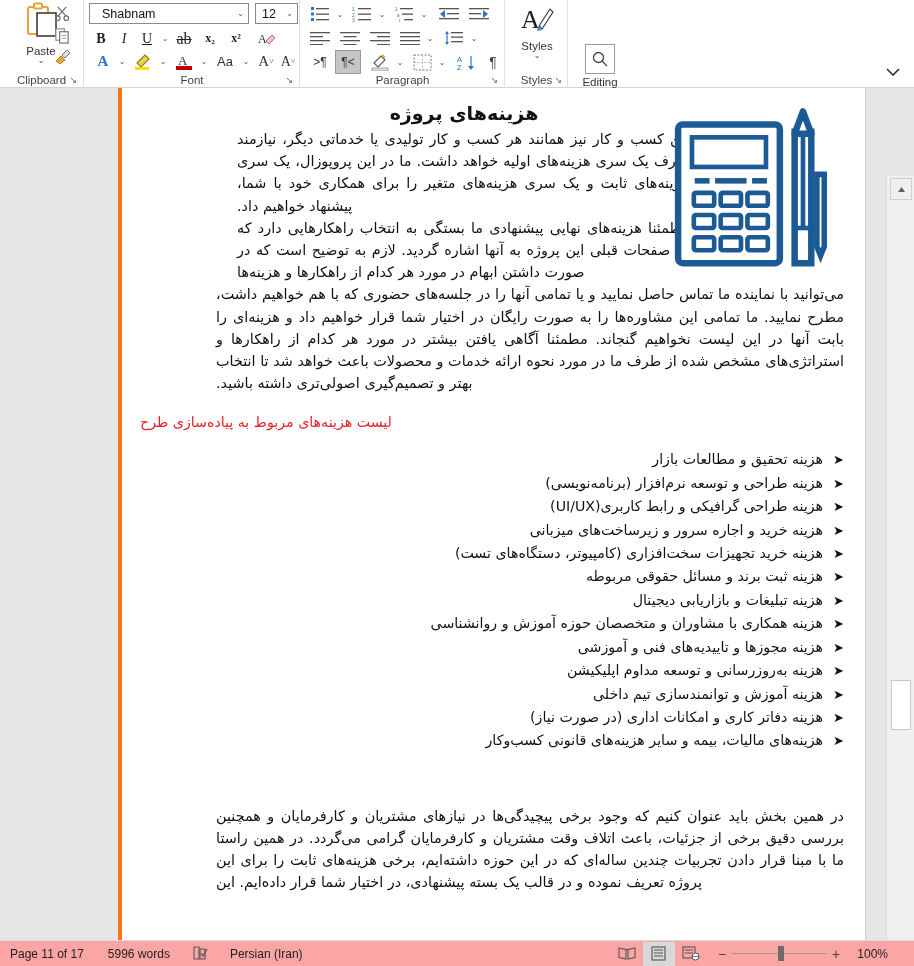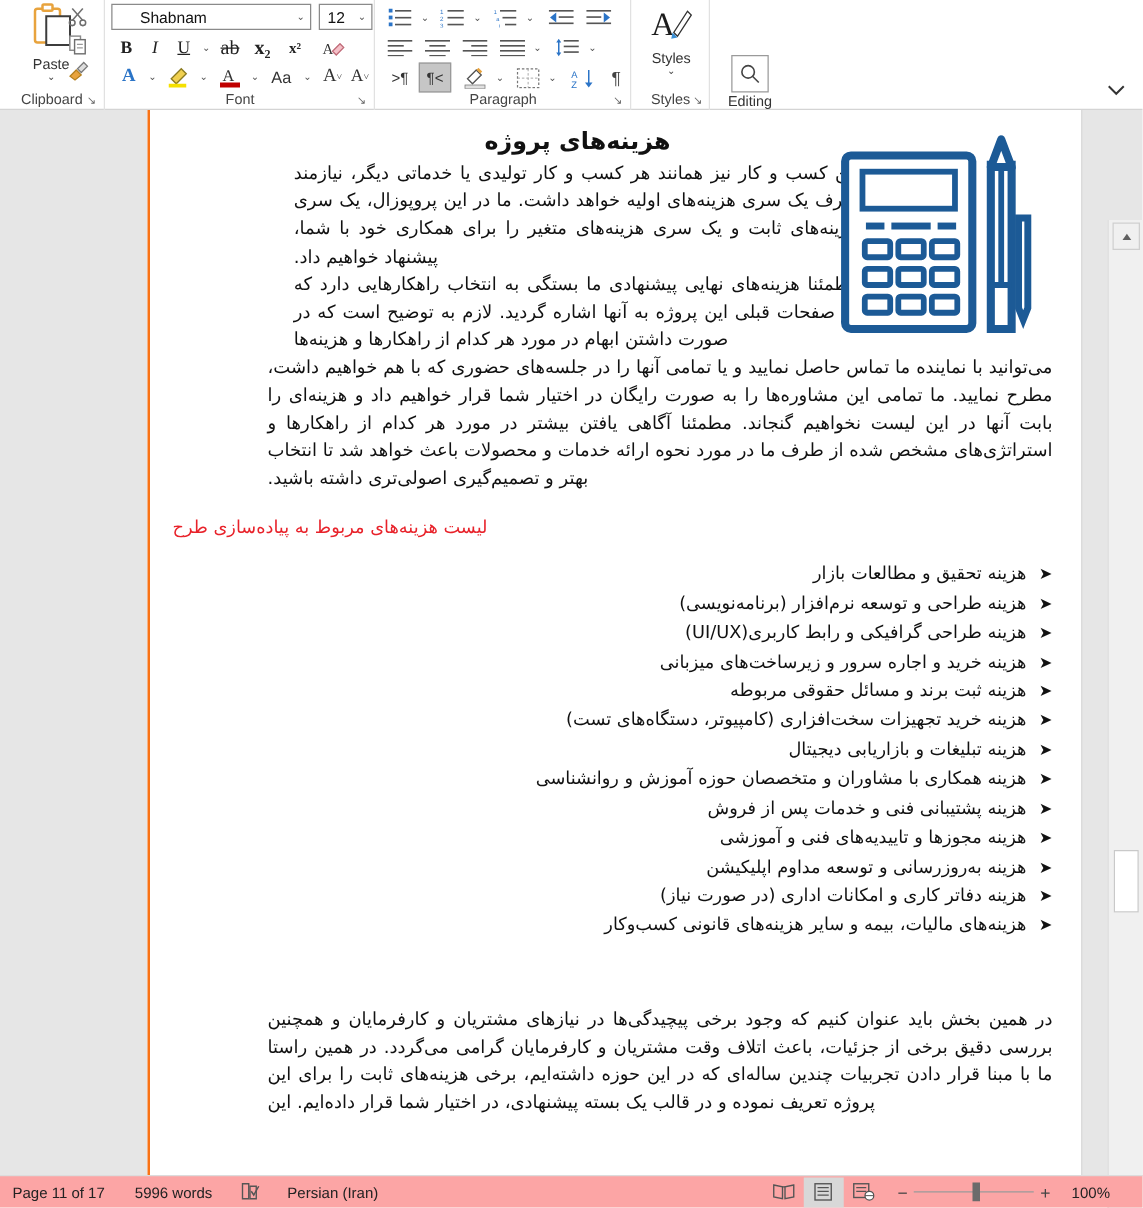--- a/index.html
+++ b/index.html
@@ -39,21 +39,21 @@
   .mini-btn {
     position: absolute; width: 24px; height: 22px; cursor: pointer;
     display: flex; align-items: center; justify-content: center;
   }
 
   
   .g-font { left: 85px; width: 215px; }
   .font-name-box {
     position: absolute; left: 4px; top: 3px; width: 160px; height: 21px;
     border: 1px solid #8a8a8a; background: #fff; font-size: 12.5px;
-    display: flex; align-items: center; padding-left: 22px; color: #111;
+    display: flex; align-items: center; padding-left: 12px; color: #111;
     cursor: text;
   }
   .font-name-box .cv { position: absolute; right: 4px; font-size: 8px; color: #555; }
   .font-size-box {
     position: absolute; left: 170px; top: 3px; width: 43px; height: 21px;
     border: 1px solid #8a8a8a; background: #fff; font-size: 12.5px;
     display: flex; align-items: center; padding-left: 6px; color: #111;
     cursor: text;
   }
   .font-size-box .cv { position: absolute; right: 4px; font-size: 8px; color: #555; }
@@ -95,21 +95,21 @@
     display: flex; align-items: center; justify-content: center; cursor: pointer;
   }
 
   
   .workspace {
     position: absolute; left: 0; top: 88px; width: 914px; height: 852px;
     background: #e6e6e6;
   }
   .page {
     position: absolute; left: 118px; top: 0; width: 748px; height: 852px;
-    background: #ffffff; border-left: 2px solid #f97316; border-right: 1px solid #d0d0d0;
+    background: #ffffff; border-left: 4px solid #f97316; border-right: 1px solid #d0d0d0;
   }
   .doc {
     position: absolute; left: 0; top: 0; width: 748px; height: 852px;
     direction: rtl; padding: 14px 26px 0 18px;
   }
 
   .doc-title {
     font-family: "DejaVu Sans", sans-serif;
     font-size: 19px; font-weight: bold; color: #111;
     text-align: center; margin-right: 0; margin-bottom: 4px;
@@ -232,21 +232,21 @@
     <div class="font-size-box">
       <span>12</span>
       <span class="cv">⌄</span>
     </div>
 
     <div class="fbtn" style="left:6px; top:27px; width:20px; font-weight:bold; font-family:'Liberation Serif',serif;">B</div>
     <div class="fbtn" style="left:30px; top:27px; width:18px; font-style:italic; font-family:'Liberation Serif',serif;">I</div>
     <div class="fbtn" style="left:52px; top:27px; width:20px; text-decoration:underline; font-family:'Liberation Serif',serif;">U</div>
     <div class="fbtn caret-sm" style="left:74px; top:27px; width:12px;">⌄</div>
     <div class="fbtn" style="left:88px; top:27px; width:22px; text-decoration:line-through; font-size:16px; font-family:'Liberation Serif',serif;">ab</div>
-    <div class="fbtn" style="left:114px; top:27px; width:22px; font-weight:bold; font-size:16px; font-family:'Liberation Serif',serif;">x₂</div>
+    <div class="fbtn" style="left:114px; top:27px; width:22px; font-weight:bold; font-size:12px; font-family:'Liberation Serif',serif;">x₂</div>
     <div class="fbtn" style="left:140px; top:27px; width:22px; font-weight:bold; font-size:12px; font-family:'Liberation Serif',serif;">x²</div>
     <div class="fbtn" style="left:170px; top:27px; width:24px;">
       <svg width="18" height="18" viewBox="0 0 18 18">
         <text x="0" y="13" font-size="12" fill="#333" font-family="Liberation Serif, serif">A</text>
         <path d="M8 11 L14 5 L17 8 L11 14 Z" fill="#f5c0c8" stroke="#c06a78" stroke-width="1"></path>
       </svg>
     </div>
 
     <div class="fbtn" style="left:6px; top:50px; width:24px; color:#2b74c7; font-weight:bold; font-size:15px; font-family:'Liberation Serif',serif;">A</div>
     <div class="fbtn caret-sm" style="left:31px; top:50px; width:12px;">⌄</div>
@@ -476,27 +476,27 @@
       <div class="para para-narrow">مطمئنا هزینه‌های نهایی پیشنهادی ما بستگی به انتخاب راهکارهایی دارد که در صفحات قبلی این پروژه به آنها اشاره گردید. لازم به توضیح است که در صورت داشتن ابهام در مورد هر کدام از راهکارها و هزینه‌ها</div>
       <div class="para para-full">می‌توانید با نماینده ما تماس حاصل نمایید و یا تمامی آنها را در جلسه‌های حضوری که با هم خواهیم داشت، مطرح نمایید. ما تمامی این مشاوره‌ها را به صورت رایگان در اختیار شما قرار خواهیم داد و هزینه‌ای را بابت آنها در این لیست نخواهیم گنجاند. مطمئنا آگاهی یافتن بیشتر در مورد هر کدام از راهکارها و استراتژی‌های مشخص شده از طرف ما در مورد نحوه ارائه خدمات و محصولات باعث خواهد شد تا انتخاب بهتر و تصمیم‌گیری اصولی‌تری داشته باشید.</div>
 
       <div class="red-head">لیست هزینه‌های مربوط به پیاده‌سازی طرح</div>
 
       <ul class="bullets">
         <li><span class="bchar">➤</span><span>هزینه تحقیق و مطالعات بازار</span></li>
         <li><span class="bchar">➤</span><span>هزینه طراحی و توسعه نرم‌افزار (برنامه‌نویسی)</span></li>
         <li><span class="bchar">➤</span><span>هزینه طراحی گرافیکی و رابط کاربری(UI/UX)</span></li>
         <li><span class="bchar">➤</span><span>هزینه خرید و اجاره سرور و زیرساخت‌های میزبانی</span></li>
+        <li><span class="bchar">➤</span><span>هزینه خرید تجهیزات سخت‌افزاری (کامپیوتر، دستگاه‌های تست)</span></li>
         <li><span class="bchar">➤</span><span>هزینه ثبت برند و مسائل حقوقی مربوطه</span></li>
-        <li><span class="bchar">➤</span><span>هزینه خرید تجهیزات سخت‌افزاری (کامپیوتر، دستگاه‌های تست)</span></li>
         <li><span class="bchar">➤</span><span>هزینه تبلیغات و بازاریابی دیجیتال</span></li>
         <li><span class="bchar">➤</span><span>هزینه همکاری با مشاوران و متخصصان حوزه آموزش و روانشناسی</span></li>
-        <li><span class="bchar">➤</span><span>هزینه پشتیبانی فنی و خدمات پس از فروش</span></li>
         <li><span class="bchar">➤</span><span>هزینه مجوزها و تاییدیه‌های فنی و آموزشی</span></li>
         <li><span class="bchar">➤</span><span>هزینه به‌روزرسانی و توسعه مداوم اپلیکیشن</span></li>
+        <li><span class="bchar">➤</span><span>هزینه آموزش و توانمندسازی تیم داخلی</span></li>
         <li><span class="bchar">➤</span><span>هزینه دفاتر کاری و امکانات اداری (در صورت نیاز)</span></li>
         <li><span class="bchar">➤</span><span>هزینه‌های مالیات، بیمه و سایر هزینه‌های قانونی کسب‌وکار</span></li>
       </ul>
 
       <div class="para para-full tail-para">در همین بخش باید عنوان کنیم که وجود برخی پیچیدگی‌ها در نیازهای مشتریان و کارفرمایان و همچنین بررسی دقیق برخی از جزئیات، باعث اتلاف وقت مشتریان و کارفرمایان گرامی می‌گردد. در همین راستا ما با مبنا قرار دادن تجربیات چندین ساله‌ای که در این حوزه داشته‌ایم، برخی هزینه‌های ثابت را برای این پروژه تعریف نموده و در قالب یک بسته پیشنهادی، در اختیار شما قرار داده‌ایم. این</div>
     </div>
   </div>
 
   <div class="vscroll">
     <div class="sc-arrow" style="top:2px;">

